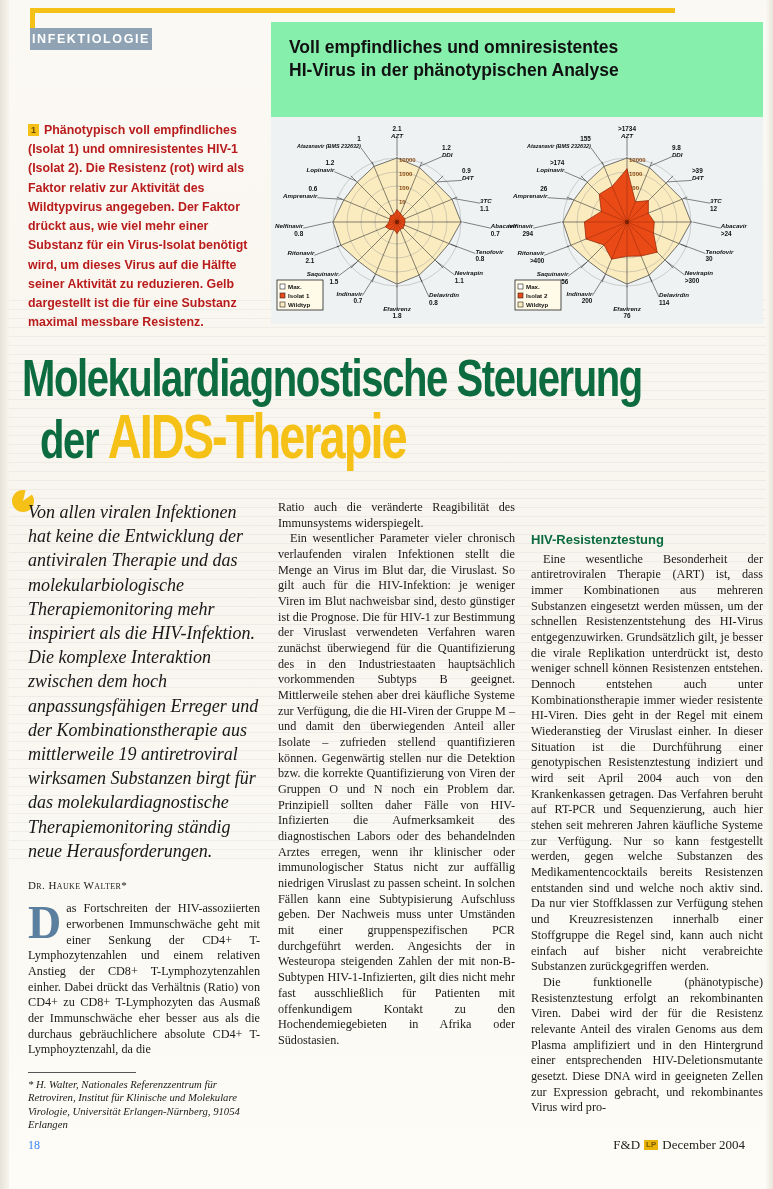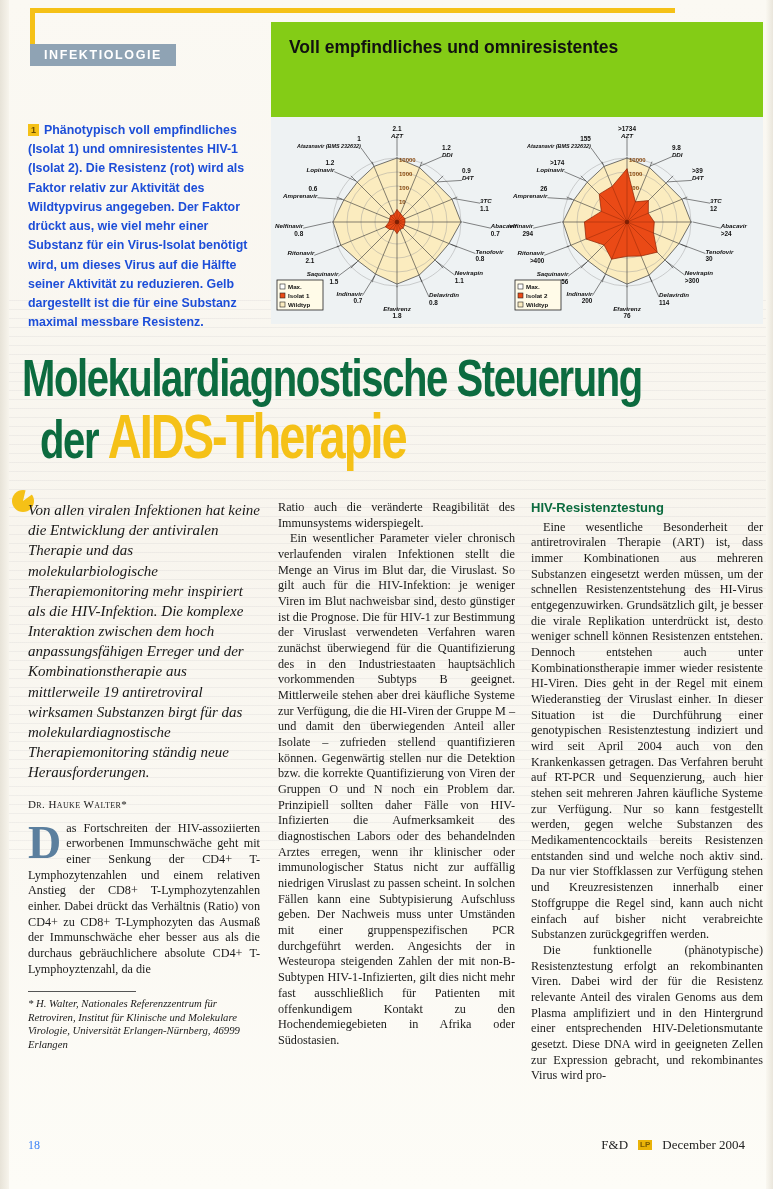--- a/index.html
+++ b/index.html
@@ -15,83 +15,83 @@
   #leftedge{position:absolute;left:0;top:0;width:9px;height:1189px;
         background:linear-gradient(90deg,#e7e3d8,#f7f4ec);}
   #rightedge{position:absolute;right:0;top:0;width:7px;height:1189px;
         background:linear-gradient(270deg,#eae6dc,#faf8f1);}
 
   
   .topbar{position:absolute;left:30px;top:8px;width:645px;height:5px;background:#f5c117;}
   .topstub{position:absolute;left:30px;top:8px;width:5px;height:42px;background:#f5c117;}
 
   
-  .kicker{position:absolute;left:30px;top:44px;width:146px;height:22px;
+  .kicker{position:absolute;left:30px;top:28px;width:122px;height:22px;
           background:#8fa3b4;color:#ffffff;
           font-family:"Liberation Sans",sans-serif;font-weight:bold;
           font-size:12.5px;letter-spacing:1.6px;
           display:flex;align-items:center;justify-content:center;}
 
   
   .figpanel{position:absolute;left:271px;top:22px;width:492px;height:302px;
-            background:#84cc16;}
+            background:#86efac;}
   .figtitle{position:absolute;left:18px;top:14px;width:455px;
             font-family:"Liberation Sans",sans-serif;font-weight:bold;
             font-size:17.5px;line-height:1.33;color:#111;}
   .figwhite{position:absolute;left:0;top:95px;width:492px;height:207px;background:#eef2f3;}
 
   
   .capbox{position:absolute;left:28px;top:120px;width:238px;}
   .capnum{display:inline-block;width:11px;height:12px;background:#f5c117;
           color:#6a4b00;font-family:"Liberation Sans",sans-serif;font-size:9px;
           font-weight:bold;text-align:center;line-height:12px;
           vertical-align:1px;margin-right:5px;}
   .captext{font-family:"Liberation Sans",sans-serif;font-weight:bold;
-           font-size:12.4px;line-height:1.39;color:#1d4ed8;display:inline;}
+           font-size:12.4px;line-height:1.39;color:#b91c1c;display:inline;}
 
   
   .head1{position:absolute;left:22px;top:352px;width:740px;
          font-family:"Liberation Sans",sans-serif;font-weight:bold;
          font-size:40px;line-height:1;color:#0c6b3f;letter-spacing:-1.4px;
          transform:scaleY(1.30);transform-origin:left top;}
   .head2{position:absolute;left:40px;top:404px;width:740px;
          font-family:"Liberation Sans",sans-serif;font-weight:bold;
          font-size:40px;line-height:1;letter-spacing:-1.4px;
          transform:scaleY(1.34);transform-origin:left top;}
   .head2 .der{color:#0c6b3f;}
   .head2 .aids{color:#f5c117;font-size:47px;letter-spacing:-2px;}
 
   
   .col{position:absolute;top:500px;
        font-size:12.2px;line-height:1.285;text-align:justify;
        -webkit-hyphens:auto;hyphens:auto;}
   .colA{left:28px;width:232px;}
   .colB{left:278px;width:237px;}
-  .colC{left:531px;width:232px;}
-
-  .lead{font-style:italic;font-size:15px;line-height:1.345;
+  .colC{left:531px;width:232px;margin-top:32px;}
+
+  .lead{font-style:italic;font-size:18px;line-height:1.345;
         text-align:left;color:#181818;}
   .pacman{position:absolute;left:12px;top:490px;width:22px;height:22px;
           background:#f5c117;border-radius:50%;
           clip-path:polygon(50% 50%,100% 14%,100% 100%,0 100%,0 0,62% 0);}
   .byline{margin-top:15px;font-variant:small-caps;font-size:11px;
           letter-spacing:.4px;text-align:left;}
   .dropcap{float:left;font-size:46px;line-height:.82;font-weight:bold;
            color:#5b7f9e;margin:3px 5px 0 0;}
   p{margin:0;text-indent:12px;}
   p.noind{text-indent:0;}
   .subhead{font-family:"Liberation Sans",sans-serif;font-weight:bold;
            font-size:13px;color:#0c6b3f;margin-bottom:3px;}
   .fnrule{border-top:1px solid #555;width:108px;margin:14px 0 5px 0;}
   .footnote{font-style:italic;font-size:10.7px;line-height:1.26;text-align:left;}
 
   
   .pagenum{position:absolute;left:28px;top:1138px;font-size:12px;color:#3b82f6;}
   .folio{position:absolute;right:28px;top:1137px;font-size:13px;color:#222;
-         display:flex;align-items:center;gap:10px;}
+         display:flex;align-items:center;gap:4px;}
   .lpbadge{display:inline-block;background:#eab308;color:#7a5a00;
            font-family:"Liberation Sans",sans-serif;font-weight:bold;
            font-size:8px;padding:1px 2px;line-height:1;}
 
   
   .chartwrap{position:absolute;top:100px;}
   text{font-family:"Liberation Sans",sans-serif;}
 </style>
 </head>
 <body>
@@ -103,20 +103,21 @@
 
 <div class="topstub"></div>
 <div class="topbar"></div>
 
 <div class="kicker">INFEKTIOLOGIE</div>
 
 <div class="figpanel">
   <div class="figwhite"></div>
   <div class="figtitle">
     <div>Voll empfindliches und omniresistentes</div>
+    <div>HI-Virus in der phänotypischen Analyse</div>
   </div>
 
   <svg class="chartwrap" style="left:4px;" width="244" height="205" viewBox="0 0 244 205">
     <g id="chart0">
         <polygon points="122.0,36.0 144.5,45.6 160.9,61.1 177.0,77.2 186.0,100.0 174.0,121.6 160.0,138.0 144.0,153.2 122.0,162.1 100.4,152.0 83.1,138.9 65.8,123.3 58.0,100.0 68.8,78.0 82.2,60.2 99.0,44.4" fill="#fbecbf" stroke="#3a3a3a" stroke-width="0.7"></polygon>
         <circle cx="122" cy="100" r="22.0" fill="none" stroke="#9a9a9a" stroke-width="0.45"></circle>
         <text x="124" y="82.0" font-size="6" fill="#8a4b10" font-weight="bold">10</text>
         <circle cx="122" cy="100" r="36.0" fill="none" stroke="#9a9a9a" stroke-width="0.45"></circle>
         <text x="124" y="68.0" font-size="6" fill="#8a4b10" font-weight="bold">100</text>
         <circle cx="122" cy="100" r="50.0" fill="none" stroke="#9a9a9a" stroke-width="0.45"></circle>
@@ -325,21 +326,21 @@
 
 <div class="head1">Molekulardiagnostische Steuerung</div>
 <div class="head2"><span class="der">der </span><span class="aids">AIDS-Therapie</span></div>
 
 <div class="pacman"></div>
 <div class="col colA">
   <p class="noind lead">Von allen viralen Infektionen hat keine die Entwicklung der antiviralen Therapie und das molekularbiologische Therapiemonitoring mehr inspiriert als die HIV-Infektion. Die komplexe Interaktion zwischen dem hoch anpassungsfähigen Erreger und der Kombinationstherapie aus mittlerweile 19 antiretroviral wirksamen Substanzen birgt für das molekulardiagnostische Therapiemonitoring ständig neue Herausforderungen.</p>
   <div class="byline">Dr. Hauke Walter*</div>
   <p class="noind" style="margin-top:9px;"><span class="dropcap">D</span><span>as Fortschreiten der HIV-assoziierten erworbenen Immunschwäche geht mit einer Senkung der CD4+ T-Lymphozytenzahlen und einem relativen Anstieg der CD8+ T-Lymphozytenzahlen einher. Dabei drückt das Verhältnis (Ratio) von CD4+ zu CD8+ T-Lymphozyten das Ausmaß der Immunschwäche eher besser aus als die durchaus gebräuchlichere absolute CD4+ T-Lymphoyztenzahl, da die</span></p>
   <div class="fnrule"></div>
-  <p class="noind footnote">* H. Walter, Nationales Referenzzentrum für Retroviren, Institut für Klinische und Molekulare Virologie, Universität Erlangen-Nürnberg, 46999 Erlangen</p>
+  <p class="noind footnote">* H. Walter, Nationales Referenzzentrum für Retroviren, Institut für Klinische und Molekulare Virologie, Universität Erlangen-Nürnberg, 91054 Erlangen</p>
 </div>
 
 <div class="col colB">
   <p class="noind">Ratio auch die veränderte Reagibilität des Immunsystems widerspiegelt.</p>
   <p>Ein wesentlicher Parameter vieler chronisch verlaufenden viralen Infektionen stellt die Menge an Virus im Blut dar, die Viruslast. So gilt auch für die HIV-Infektion: je weniger Viren im Blut nachweisbar sind, desto günstiger ist die Prognose. Die für HIV-1 zur Bestimmung der Viruslast verwendeten Verfahren waren zunächst überwiegend für die Quantifizierung des in den Industriestaaten hauptsächlich vorkommenden Subtyps B geeignet. Mittlerweile stehen aber drei käufliche Systeme zur Verfügung, die die HI-Viren der Gruppe M – und damit den überwiegenden Anteil aller Isolate – zufrieden stellend quantifizieren können. Gegenwärtig stellen nur die Detektion bzw. die korrekte Quantifizierung von Viren der Gruppen O und N noch ein Problem dar. Prinzipiell sollten daher Fälle von HIV-Infizierten die Aufmerksamkeit des diagnostischen Labors oder des behandelnden Arztes erregen, wenn ihr klinischer oder immunologischer Status nicht zur auffällig niedrigen Viruslast zu passen scheint. In solchen Fällen kann eine Subtypisierung Aufschluss geben. Der Nachweis muss unter Umständen mit einer gruppenspezifischen PCR durchgeführt werden. Angesichts der in Westeuropa steigenden Zahlen der mit non-B-Subtypen HIV-1-Infizierten, gilt dies nicht mehr fast ausschließlich für Patienten mit offenkundigem Kontakt zu den Hochendemiegebieten in Afrika oder Südostasien.</p>
 </div>
 
 <div class="col colC">
   <div class="subhead">HIV-Resistenztestung</div>
   <p>Eine wesentliche Besonderheit der antiretroviralen Therapie (ART) ist, dass immer Kombinationen aus mehreren Substanzen eingesetzt werden müssen, um der schnellen Resistenzentstehung des HI-Virus entgegenzuwirken. Grundsätzlich gilt, je besser die virale Replikation unterdrückt ist, desto weniger schnell können Resistenzen entstehen. Dennoch entstehen auch unter Kombinationstherapie immer wieder resistente HI-Viren. Dies geht in der Regel mit einem Wiederanstieg der Viruslast einher. In dieser Situation ist die Durchführung einer genotypischen Resistenztestung indiziert und wird seit April 2004 auch von den Krankenkassen getragen. Das Verfahren beruht auf RT-PCR und Sequenzierung, auch hier stehen seit mehreren Jahren käufliche Systeme zur Verfügung. Nur so kann festgestellt werden, gegen welche Substanzen des Medikamentencocktails bereits Resistenzen entstanden sind und welche noch aktiv sind. Da nur vier Stoffklassen zur Verfügung stehen und Kreuzresistenzen innerhalb einer Stoffgruppe die Regel sind, kann auch nicht einfach auf bisher nicht verabreichte Substanzen zurückgegriffen werden.</p>

